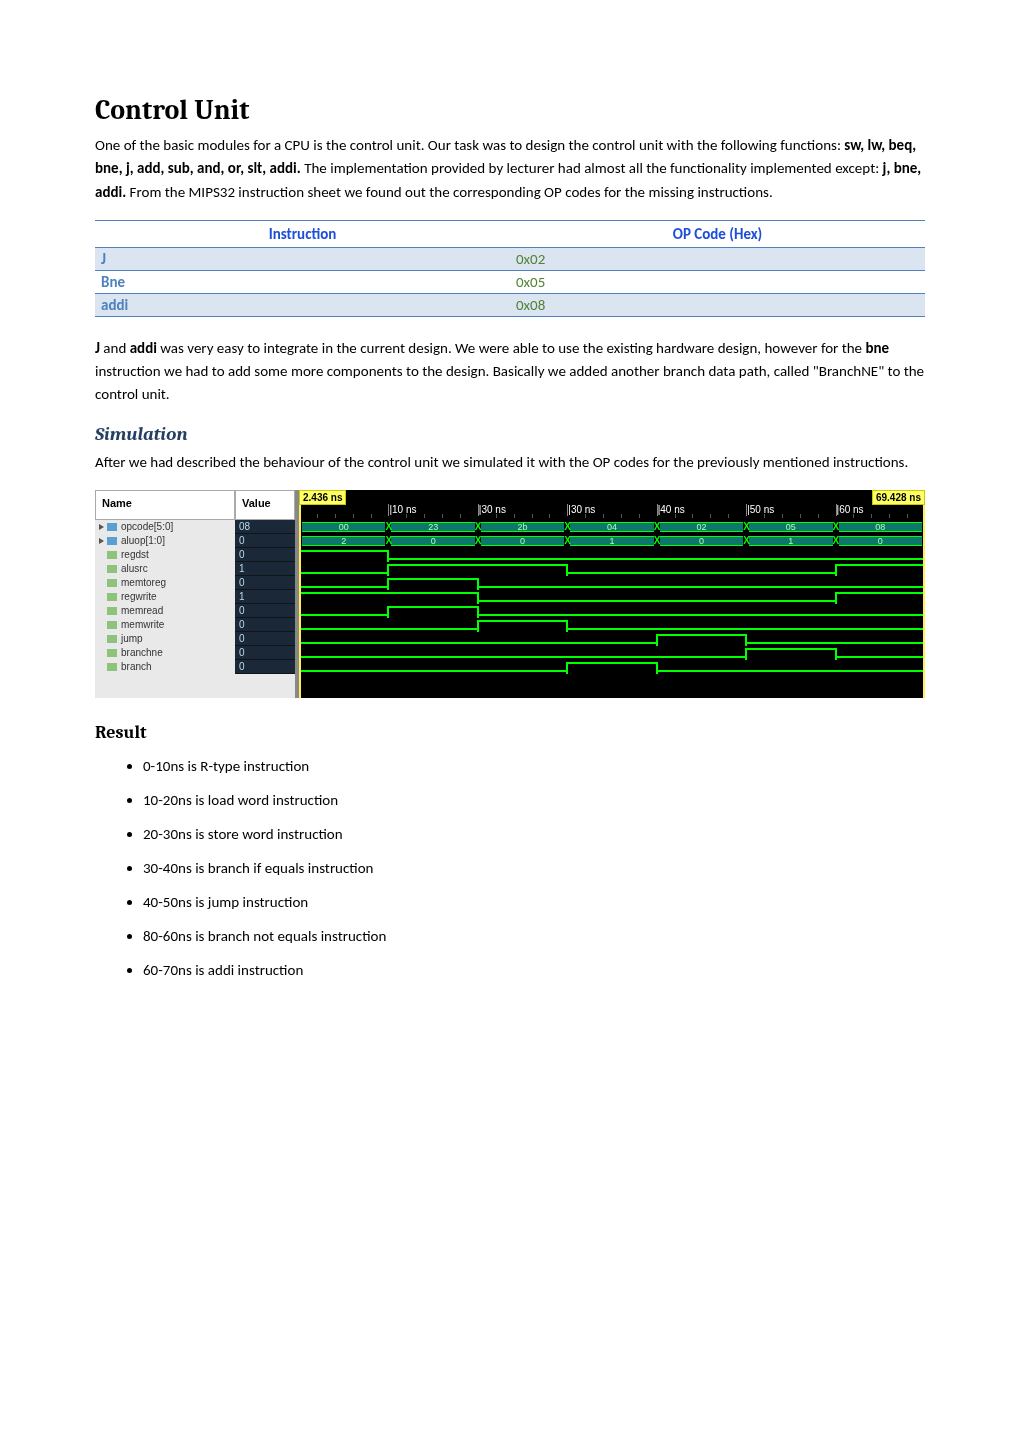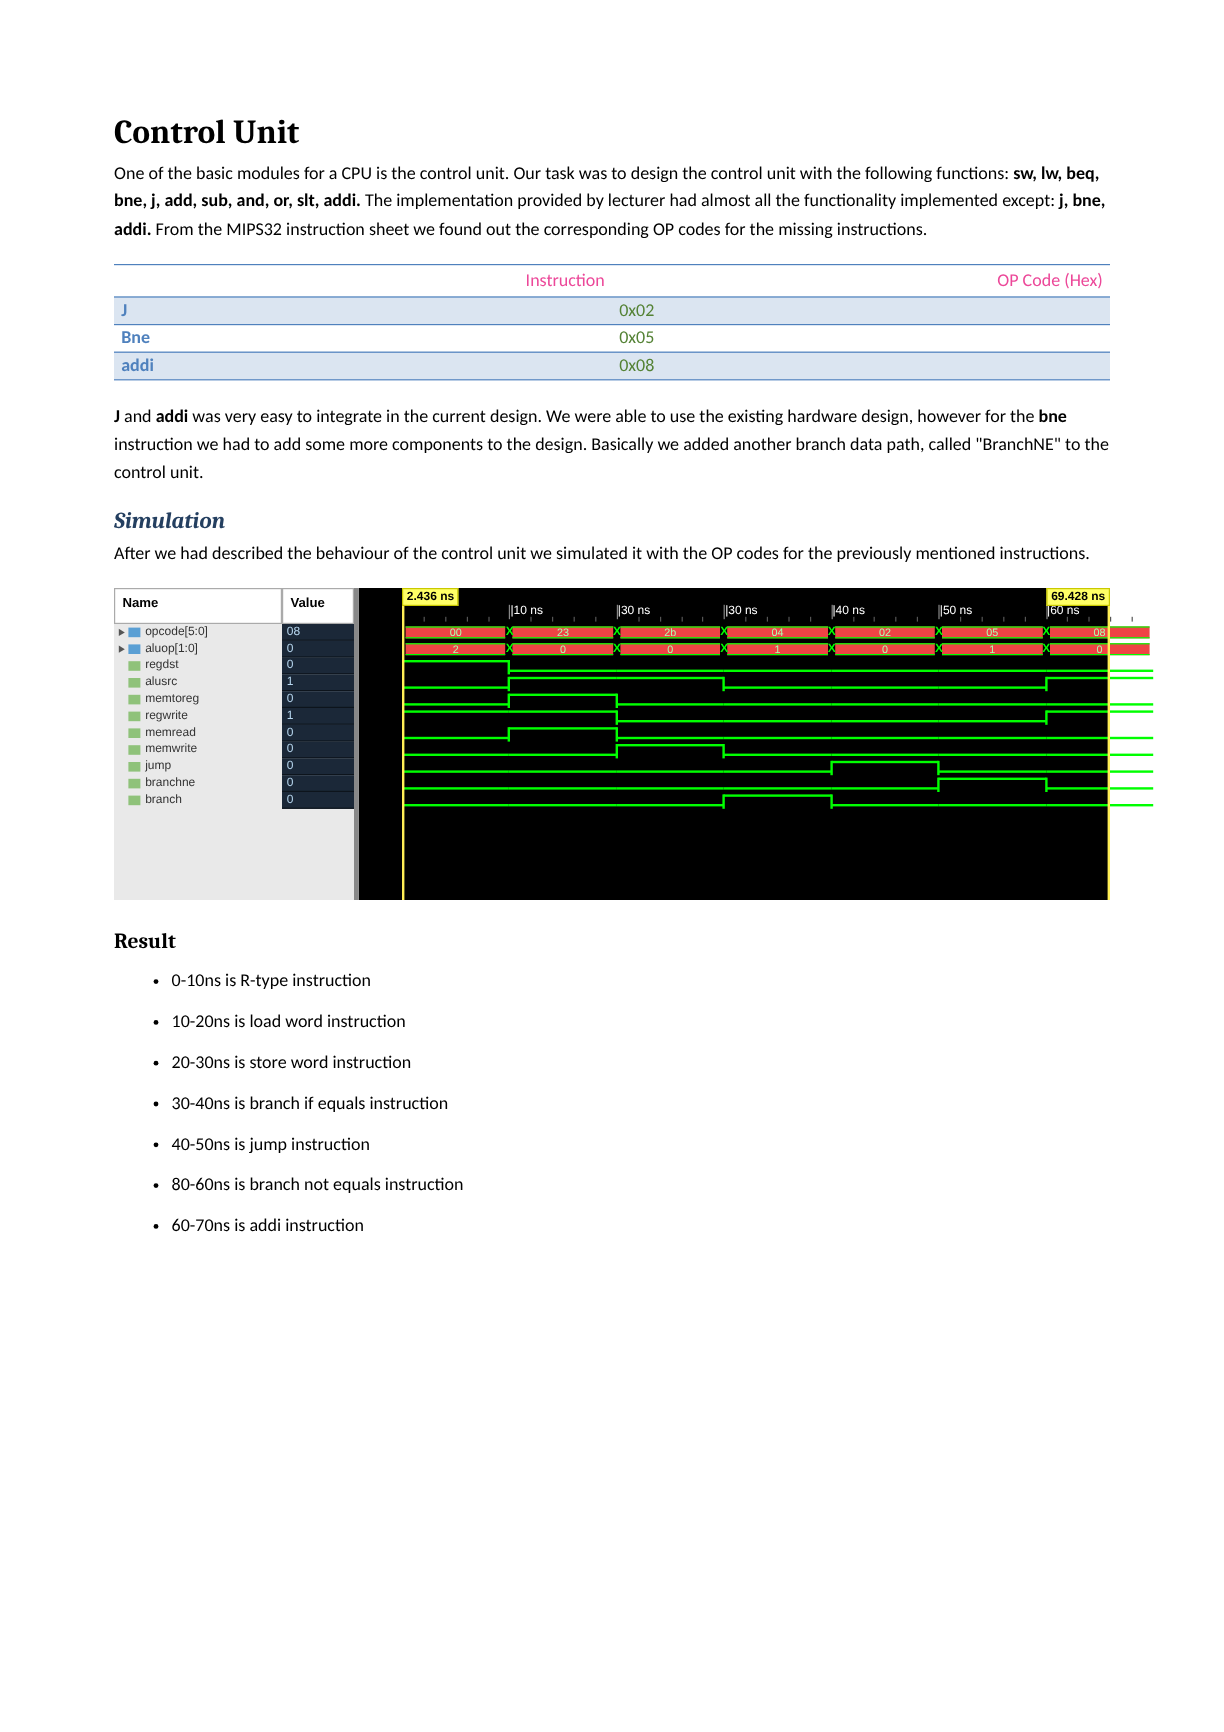--- a/index.html
+++ b/index.html
@@ -26,23 +26,23 @@
     margin: 0 0 16px 0;
   }
   .bold { font-weight: bold; }
   table.opcodes {
     width: 100%;
     border-collapse: collapse;
     font-size: 15px;
     margin: 16px 0 20px 0;
   }
   table.opcodes th {
-    text-align: right;
-    color: #ec4899;
-    font-weight: normal;
+    text-align: center;
+    color: #1d4ed8;
+    font-weight: bold;
     padding: 4px 6px;
     border-top: 1px solid #4f81bd;
     border-bottom: 1px solid #4f81bd;
     background: #fff;
   }
   table.opcodes td {
     padding: 2px 6px;
     border-bottom: 1px solid #4f81bd;
   }
   table.opcodes td:first-child {
@@ -73,25 +73,24 @@
     margin: 4px 0 0 0;
   }
   ul.results li {
     font-size: 15px;
     padding: 8px 0;
   }
   
   .wave-wrap {
     display: flex;
     width: 830px;
-    height: 260px;
+    height: 208px;
     background: #000;
     margin: 8px 0 6px 0;
     font-family: Tahoma, Arial, sans-serif;
-    gap: 36px;
   }
   .sig-panel {
     display: flex;
     background: #e9e9e9;
     border-right: 4px solid #888;
   }
   .sig-header {
     background: #fff;
     border: 1px solid #aaa;
     box-sizing: border-box;
@@ -203,21 +202,21 @@
     color: #b0ffb0;
     text-align: center;
     overflow: hidden;
   }
   .bus {
     top: 2px;
     height: 10px;
     border: 1px solid #0f0;
     border-left: none;
     border-right: none;
-    background: #ef4444;
+    background: #0f766e;
     line-height: 8px;
   }
   .busX {
     position: absolute;
     width: 6px; top: 2px; height: 10px;
     color: #0f0;
     font-size: 10px;
     line-height: 10px;
     font-weight: bold;
   }

